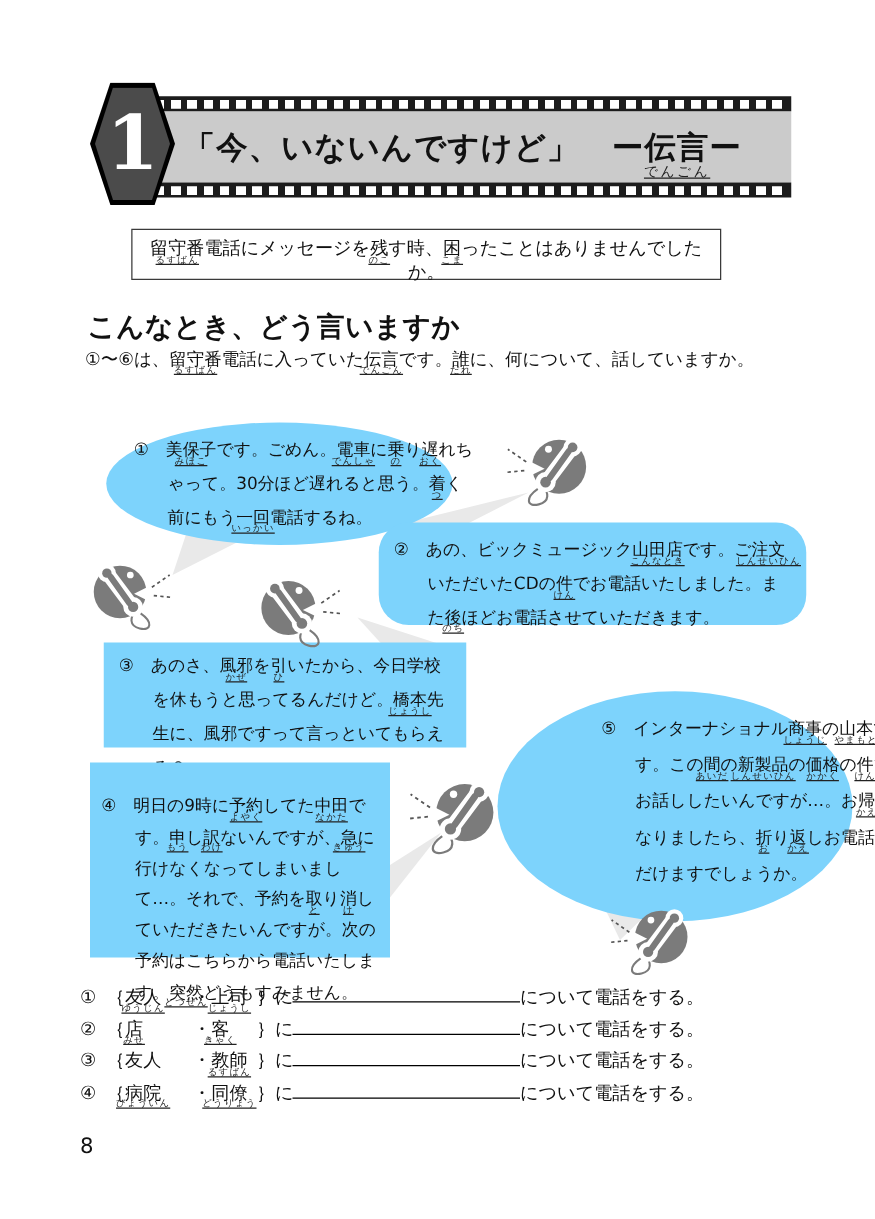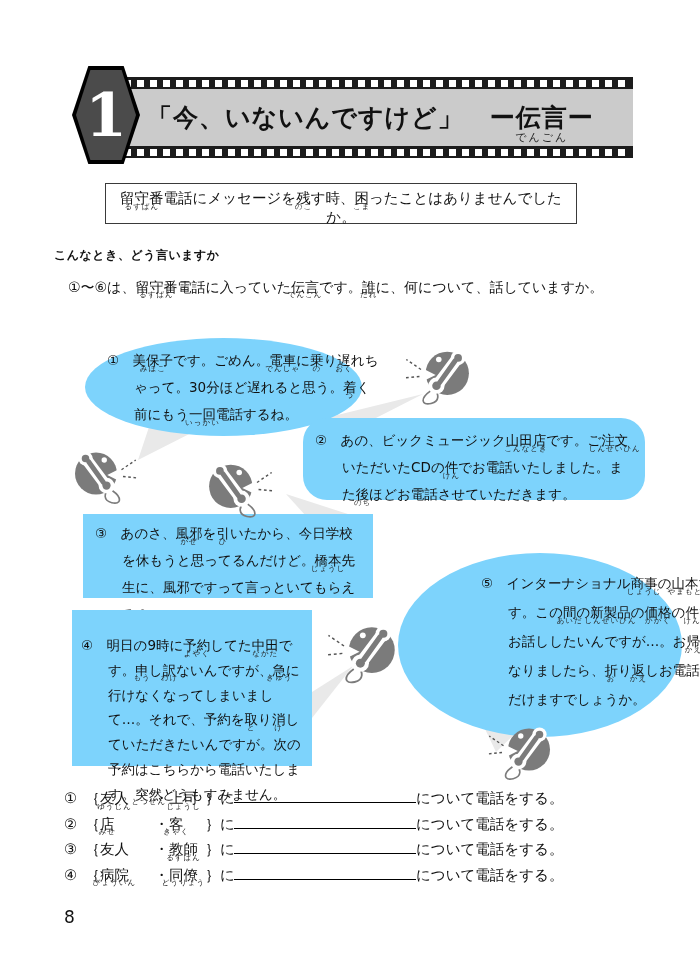--- a/index.html
+++ b/index.html
@@ -16,21 +16,21 @@
   .hexa-outer{position:absolute;left:72px;top:66px;width:68px;height:98px;background:#000;
      clip-path:polygon(0 50%,24% 0,76% 0,100% 50%,76% 100%,24% 100%);z-index:3;}
   .hexa-inner{position:absolute;left:4px;top:4px;right:4px;bottom:4px;background:#4b4b4b;
      clip-path:polygon(0 50%,24% 0,76% 0,100% 50%,76% 100%,24% 100%);
      display:flex;align-items:center;justify-content:center;}
   .hexa-digit{color:#fff;font-family:"DejaVu Serif",serif;font-weight:bold;font-size:60px;line-height:1;}
 
   
   .intro-box{position:absolute;left:105px;top:183px;width:470px;height:34px;border:1.5px solid #3a3a3a;
      text-align:center;padding-top:5px;font-size:14.5px;box-sizing:content-box;}
-  .section-heading{position:absolute;left:54px;top:247px;font-size:12px;font-weight:bold;letter-spacing:.5px;}
+  .section-heading{position:absolute;left:70px;top:247px;font-size:22px;font-weight:bold;letter-spacing:.5px;}
   .section-instruction{position:absolute;left:68px;top:279px;font-size:14px;white-space:nowrap;}
 
   
   .bubble{position:absolute;background:#7dd3fc;box-sizing:border-box;z-index:1;}
   .msg{font-size:13.5px;line-height:27px;padding-left:27px;text-indent:-27px;}
   .b1{left:85px;top:338px;width:277px;height:98px;border-radius:50%;}
   .b1 .msg{position:absolute;left:22px;top:9px;width:246px;}
   .b2{left:303px;top:418px;width:342px;height:82px;padding:9px 12px;border-radius:24px;}
   .b3{left:83px;top:514px;width:290px;height:84px;padding:6px 12px;}
   .b4{left:72px;top:610px;width:240px;height:156px;padding:23px 9px;}
@@ -45,21 +45,21 @@
   .flip{transform:scaleX(-1);}
   .pA{left:72px;top:440px;width:66px;height:76px;}
   .pB{left:404px;top:338px;width:68px;height:80px;}
   .pC{left:206px;top:452px;width:68px;height:78px;}
   .pD{left:326px;top:614px;width:72px;height:82px;}
   .pE{left:487px;top:716px;width:66px;height:76px;}
 
   
   .rb{display:inline-block;position:relative;line-height:1.15;text-indent:0;}
   .rb-under{position:absolute;top:100%;left:50%;transform:translate(-50%,-4px);
-     font-size:7.5px;line-height:1;color:#222;letter-spacing:1px;white-space:nowrap;font-weight:normal;}
+     font-size:7.5px;line-height:1;color:#222;letter-spacing:1px;white-space:nowrap;font-weight:normal;text-decoration:underline;}
   .banner-title .rb-under{font-size:11px;transform:translate(-50%,-1px);letter-spacing:2px;}
 
   
   .answers{position:absolute;left:64px;top:786px;font-family:"DejaVu Serif",serif;font-size:14.5px;}
   .ans-row{height:25.5px;line-height:25px;white-space:nowrap;}
   .ans-row span{display:inline-block;vertical-align:baseline;}
   .ans-num{width:21px;}
   .ans-brace{width:15px;text-align:center;}
   .ans-w1{width:54px;}
   .ans-dot{width:15px;text-align:center;}

